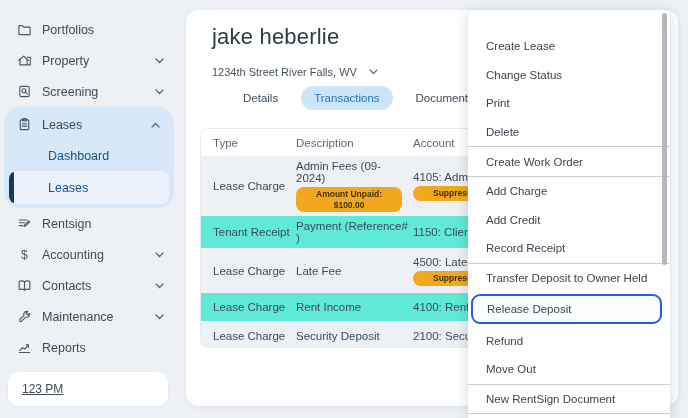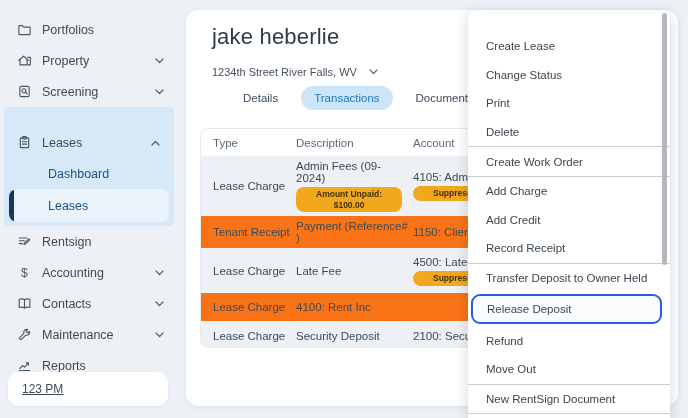--- a/index.html
+++ b/index.html
@@ -11,21 +11,21 @@
     color:#3d4a57;
   }
 
   
   .sidebar { position:absolute; left:0; top:0; width:178px; height:418px; padding-top:14px; }
   .nav-item { height:31px; display:flex; align-items:center; gap:10px; padding:0 14px 0 16px; font-size:12.5px; color:#3d4a57; cursor:pointer; }
   .nav-item .ic { width:16px; height:16px; display:flex; align-items:center; justify-content:center; flex:0 0 16px; }
   .nav-item .lbl { flex:1 1 auto; white-space:nowrap; }
   .nav-item .chev { display:flex; align-items:center; }
   .chev.up svg { transform:rotate(180deg); }
-  .nav-group { background:#d7e9f8; border-radius:4px; margin:0 4px; padding:20px 0 4px 0; }
+  .nav-group { background:#d7e9f8; border-radius:16px; margin:0 4px; padding:2px 0 4px 0; }
   .nav-group .nav-item { padding-left:12px; }
   .sub-item { height:31px; display:flex; align-items:center; padding-left:44px; font-size:12.5px; color:#1d5183; cursor:pointer; }
   .sub-item.active { position:relative; height:33px; background:#eaf3fb; border-radius:8px; margin:0 5px; padding-left:39px; overflow:hidden; }
   .sub-item.active::before { content:""; position:absolute; left:0; top:0; bottom:0; width:5px; background:#17395f; border-radius:3px; }
   .sb-footer { position:absolute; left:8px; bottom:12px; width:160px; height:34px; background:#ffffff; border-radius:10px; box-shadow:0 1px 3px rgba(20,40,70,.06); display:flex; align-items:center; padding-left:14px; font-size:12px; color:#3d4a57;text-decoration:underline; }
 
   
   .card { position:absolute; left:186px; top:10px; width:492px; height:396px; background:#ffffff; border-radius:12px; box-shadow:0 1px 5px rgba(27,43,65,.08); z-index:1; }
   .title { position:absolute; left:26px; top:14px; font-size:22px; font-weight:500; color:#2d3a48; letter-spacing:.2px; }
   .addr-row { position:absolute; left:26px; top:56px; display:flex; align-items:center; gap:12px; font-size:11px; color:#46525f; }
@@ -36,21 +36,21 @@
   
   .tbl { position:absolute; left:14px; top:118px; width:448px; height:220px; background:#f5f7fa; border:1px solid #e7eaee; border-radius:8px; overflow:hidden; }
   .t-row { display:grid; grid-template-columns:83px 117px 1fr; padding-left:12px; align-items:center; font-size:11.5px; color:#3e4b58; }
   .t-row.hdr { min-height:27px; background:#ffffff; color:#5d6977; }
   .t-row:nth-child(2) { min-height:43px; }
   .t-row:nth-child(3) { min-height:29px; }
   .t-row:nth-child(4) { min-height:45px; }
   .t-row:nth-child(5) { min-height:28px; }
   .t-row:nth-child(6) { min-height:30px; }
   .t-row.odd { background:#edf0f4; }
-  .t-row.even { background:#f97316; }
+  .t-row.even { background:#5eead4; }
   .cell { display:flex; flex-direction:column; align-items:flex-start; gap:3px; padding:4px 4px 4px 0; }
   .badge { background:#f2a81d; color:#3f3104; font-weight:bold; font-size:8.5px; border-radius:8px; padding:2px 20px; text-align:center; line-height:1.25; white-space:nowrap; }
 
   
   .menu { position:absolute; left:468px; top:10px; width:202px; height:408px; background:#ffffff; border-radius:8px 8px 0 0; box-shadow:0 3px 14px rgba(20,35,60,.18); z-index:3; padding-top:22px; overflow:hidden; }
   .menu-group + .menu-group { border-top:1px solid #caced3; }
   .menu-item { height:28.6px; display:flex; align-items:center; padding-left:18px; font-size:11.5px; color:#3b4650; cursor:pointer; white-space:nowrap; }
   .menu-item.hl { height:30px; border:2.5px solid #2b5ce0; border-radius:9px; margin:2px 8px 2px 3px; padding-left:14px; background:#fbfcfd; }
   .menu-scrollbar { position:absolute; right:3px; top:3px; width:5px; height:252px; background:#b3b7bc; border-radius:3px; }
 
@@ -243,20 +243,23 @@
         <div class="cell">
           <span>4500: Late Fee</span>
           <span class="badge">Suppressed</span>
         </div>
       </div>
       <div class="t-row even">
         <div class="cell">
           <span>Lease Charge</span>
         </div>
         <div class="cell">
+          <span>Rent Income</span>
+        </div>
+        <div class="cell">
           <span>4100: Rent Inc</span>
         </div>
       </div>
       <div class="t-row odd">
         <div class="cell">
           <span>Lease Charge</span>
         </div>
         <div class="cell">
           <span>Security Deposit</span>
         </div>

